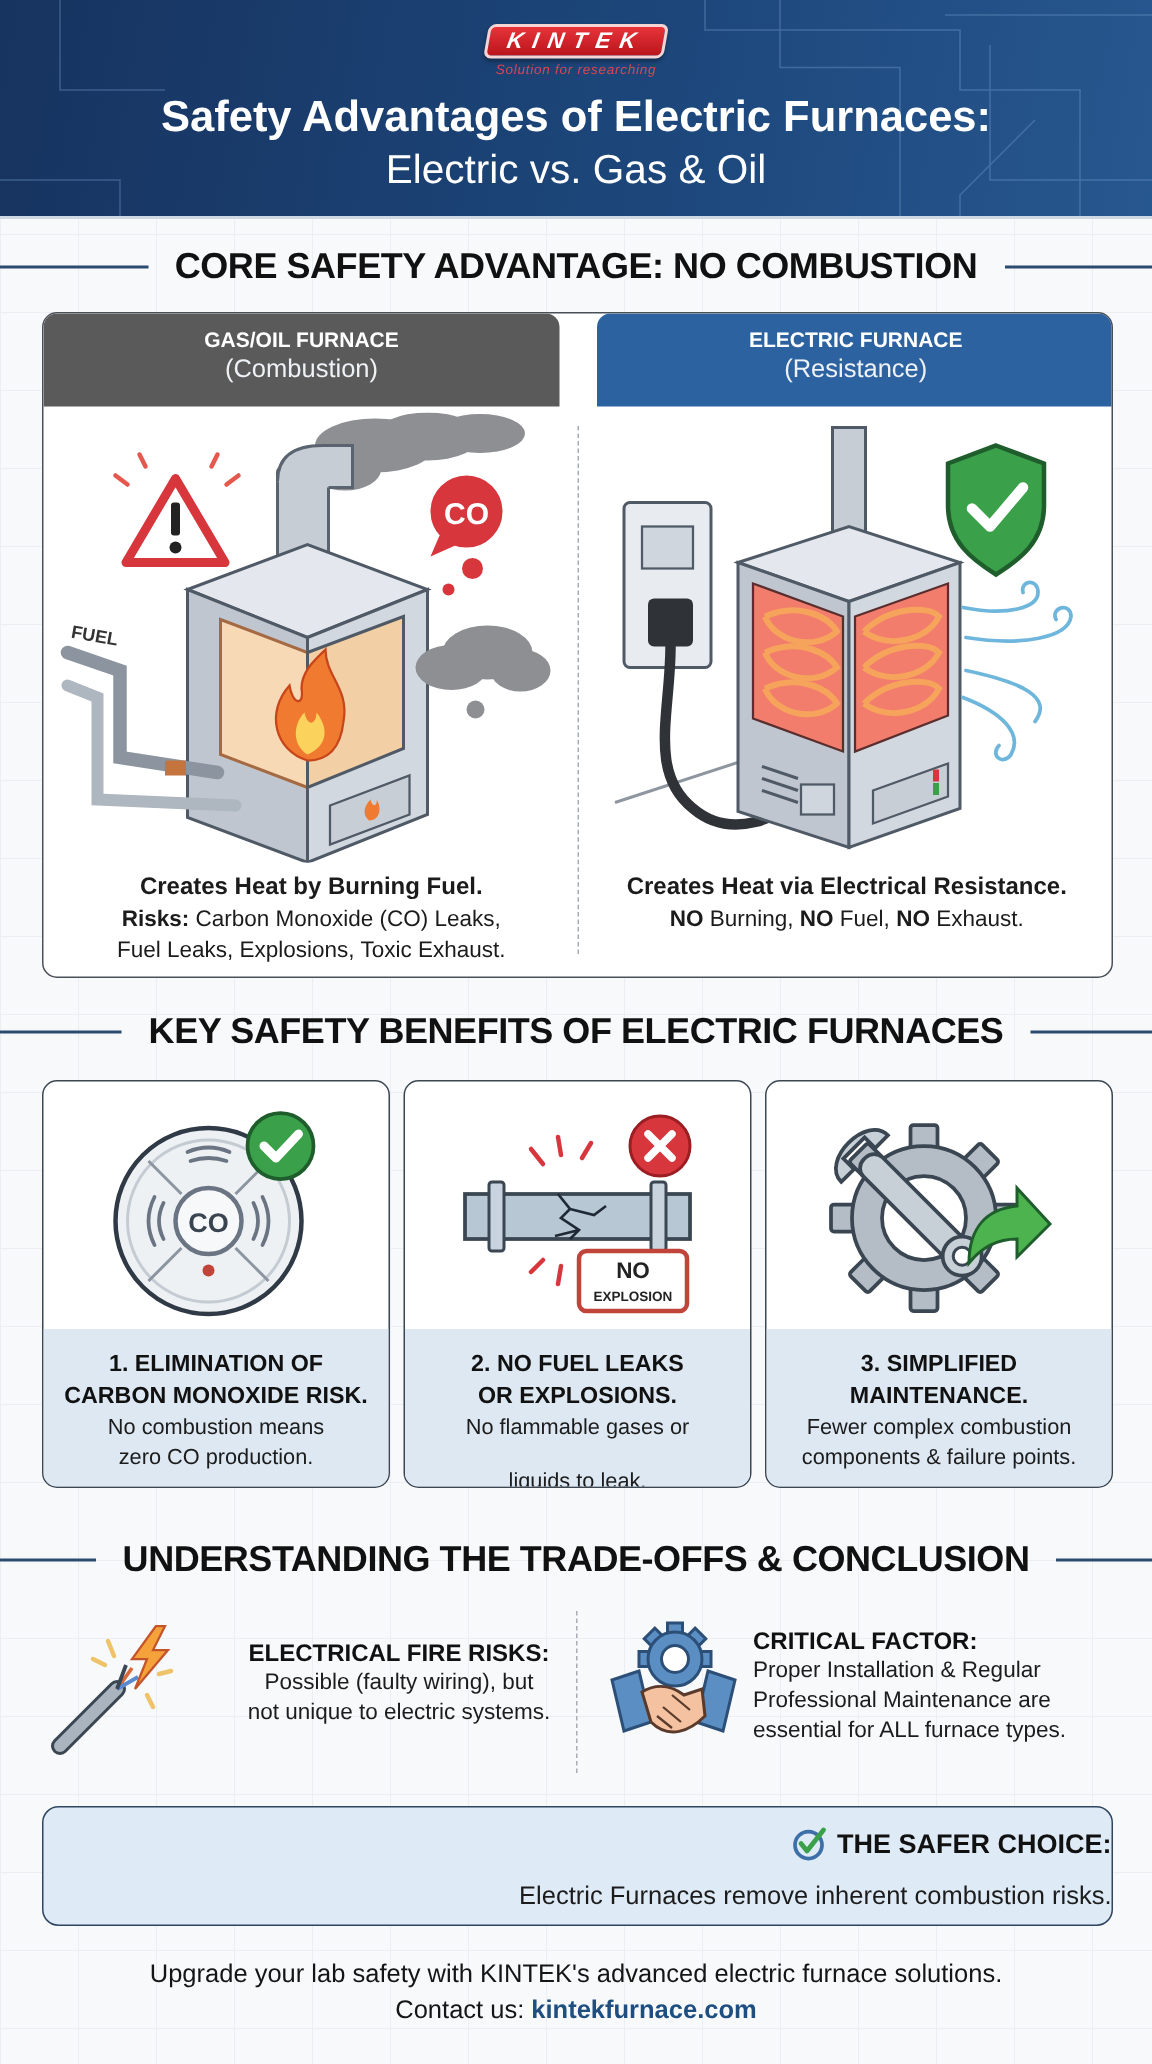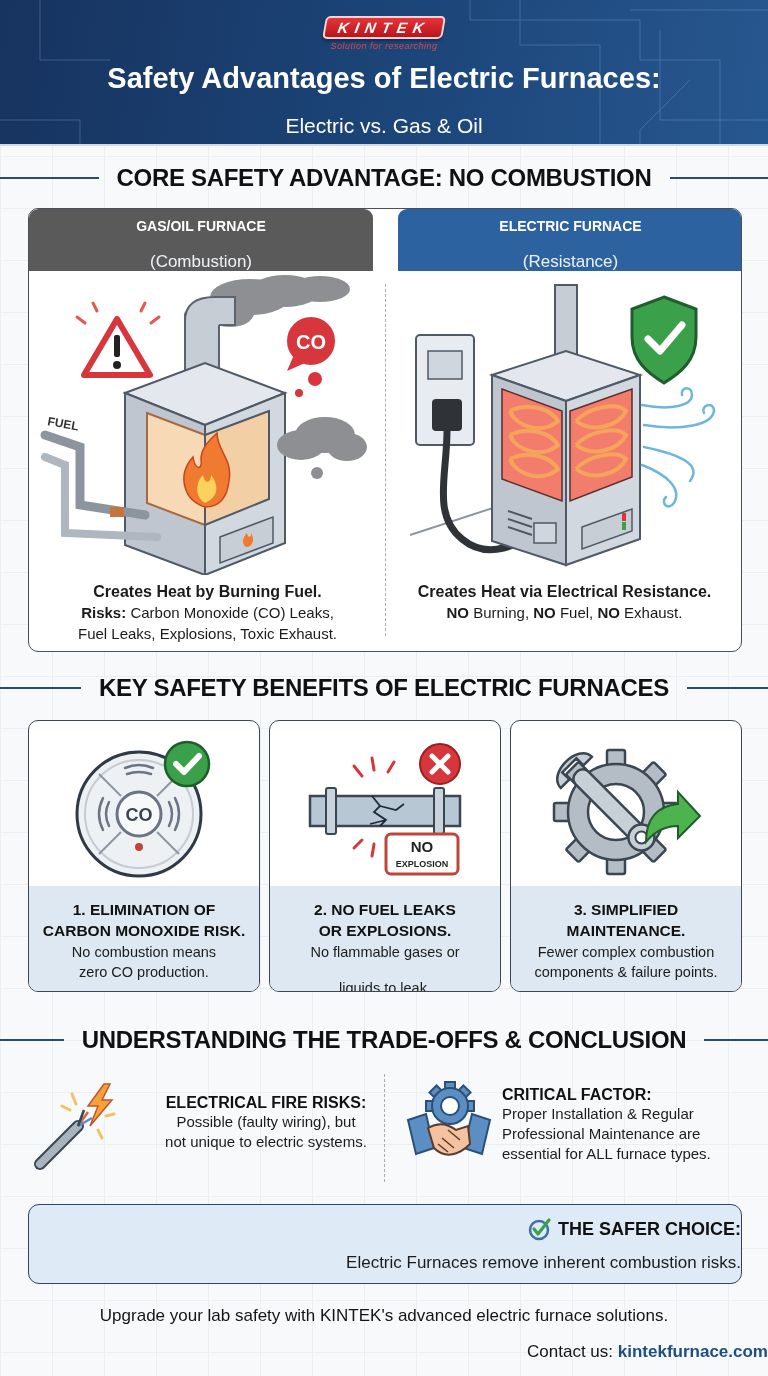--- a/index.html
+++ b/index.html
@@ -53,21 +53,21 @@
   .logo-tag {
     display: block; margin-top: 2px;
     color: #d9474f; font-size: 9px; font-style: italic; letter-spacing: .5px;
   }
   .title-1 {
     position: absolute; left: 0; right: 0; top: 62px; text-align: center;
     color: #fff; font-weight: bold; font-size: 29px;
   }
   .title-2 {
     position: absolute; left: 0; right: 0; top: 98px; text-align: center;
-    color: #fff; font-size: 21px; margin-top: 16px;
+    color: #fff; font-size: 27px;
   }
 
   
   .section-head {
     position: absolute; left: 0; right: 0;
     display: flex; align-items: center; justify-content: center;
   }
   .section-head .line { flex: 1; height: 2px; background: #2a4a70; }
   .section-head .text {
     padding: 0 18px; font-weight: bold; font-size: 24px; letter-spacing: -.3px;
@@ -84,21 +84,21 @@
   .cmp-col.left { left: 0; }
   .cmp-col.right { left: 357px; }
   .cmp-head {
     position: absolute; top: 0; height: 62px; text-align: center; color: #fff;
     border-radius: 9px 9px 0 0;
     padding-top: 9px;
   }
   .cmp-col.left .cmp-head { left: 0; width: 344px; background: #5a5a5a; }
   .cmp-col.right .cmp-head { left: 12px; width: 345px; background: #2d62a1; }
   .cmp-head .h1 { font-weight: bold; font-size: 14px; }
-  .cmp-head .h2 { font-size: 17px; margin-top: 18px; color: #eef2f7; }
+  .cmp-head .h2 { font-size: 17px; margin-top: 2px; color: #eef2f7; }
   .cmp-divider {
     position: absolute; left: 356px; top: 75px; height: 352px;
     border-left: 1.5px dashed #a7adb5;
   }
   .cmp-illus { position: absolute; top: 66px; left: 6px; width: 345px; height: 300px; }
   .cmp-caption {
     position: absolute; top: 372px; left: 0; right: 0; text-align: center;
     font-size: 15px; line-height: 21px; color: #1b1b1b;
   }
   .cmp-caption .lead { font-weight: bold; font-size: 16px; }
@@ -130,21 +130,21 @@
     position: absolute; left: 28px; top: 1204px; width: 714px; height: 80px;
     background: #deeaf5; border: 1.5px solid #2f4560; border-radius: 11px;
     text-align: right; padding-top: 12px; padding-left: 37px;
   }
   .choice .row { display: inline-flex; align-items: center; gap: 6px; }
   .choice .ttl { font-weight: bold; font-size: 18px; color: #111; }
   .choice .txt { font-size: 17px; margin-top: 8px; color: #1c1c1c; }
 
   .footer { position: absolute; left: 0; right: 0; top: 1306px; text-align: center; }
   .footer .l1 { font-size: 17px; color: #151515; }
-  .footer .l2 { font-size: 17px; color: #151515; margin-top: 16px; text-align: right; }
+  .footer .l2 { font-size: 17px; color: #151515; margin-top: 4px; }
   .footer .link { color: #1f4e80; font-weight: bold; }
 </style>
 </head>
 <body>
 
 <div class="bg-grid"></div>
 
 <div class="page">
 
   <div class="header">

